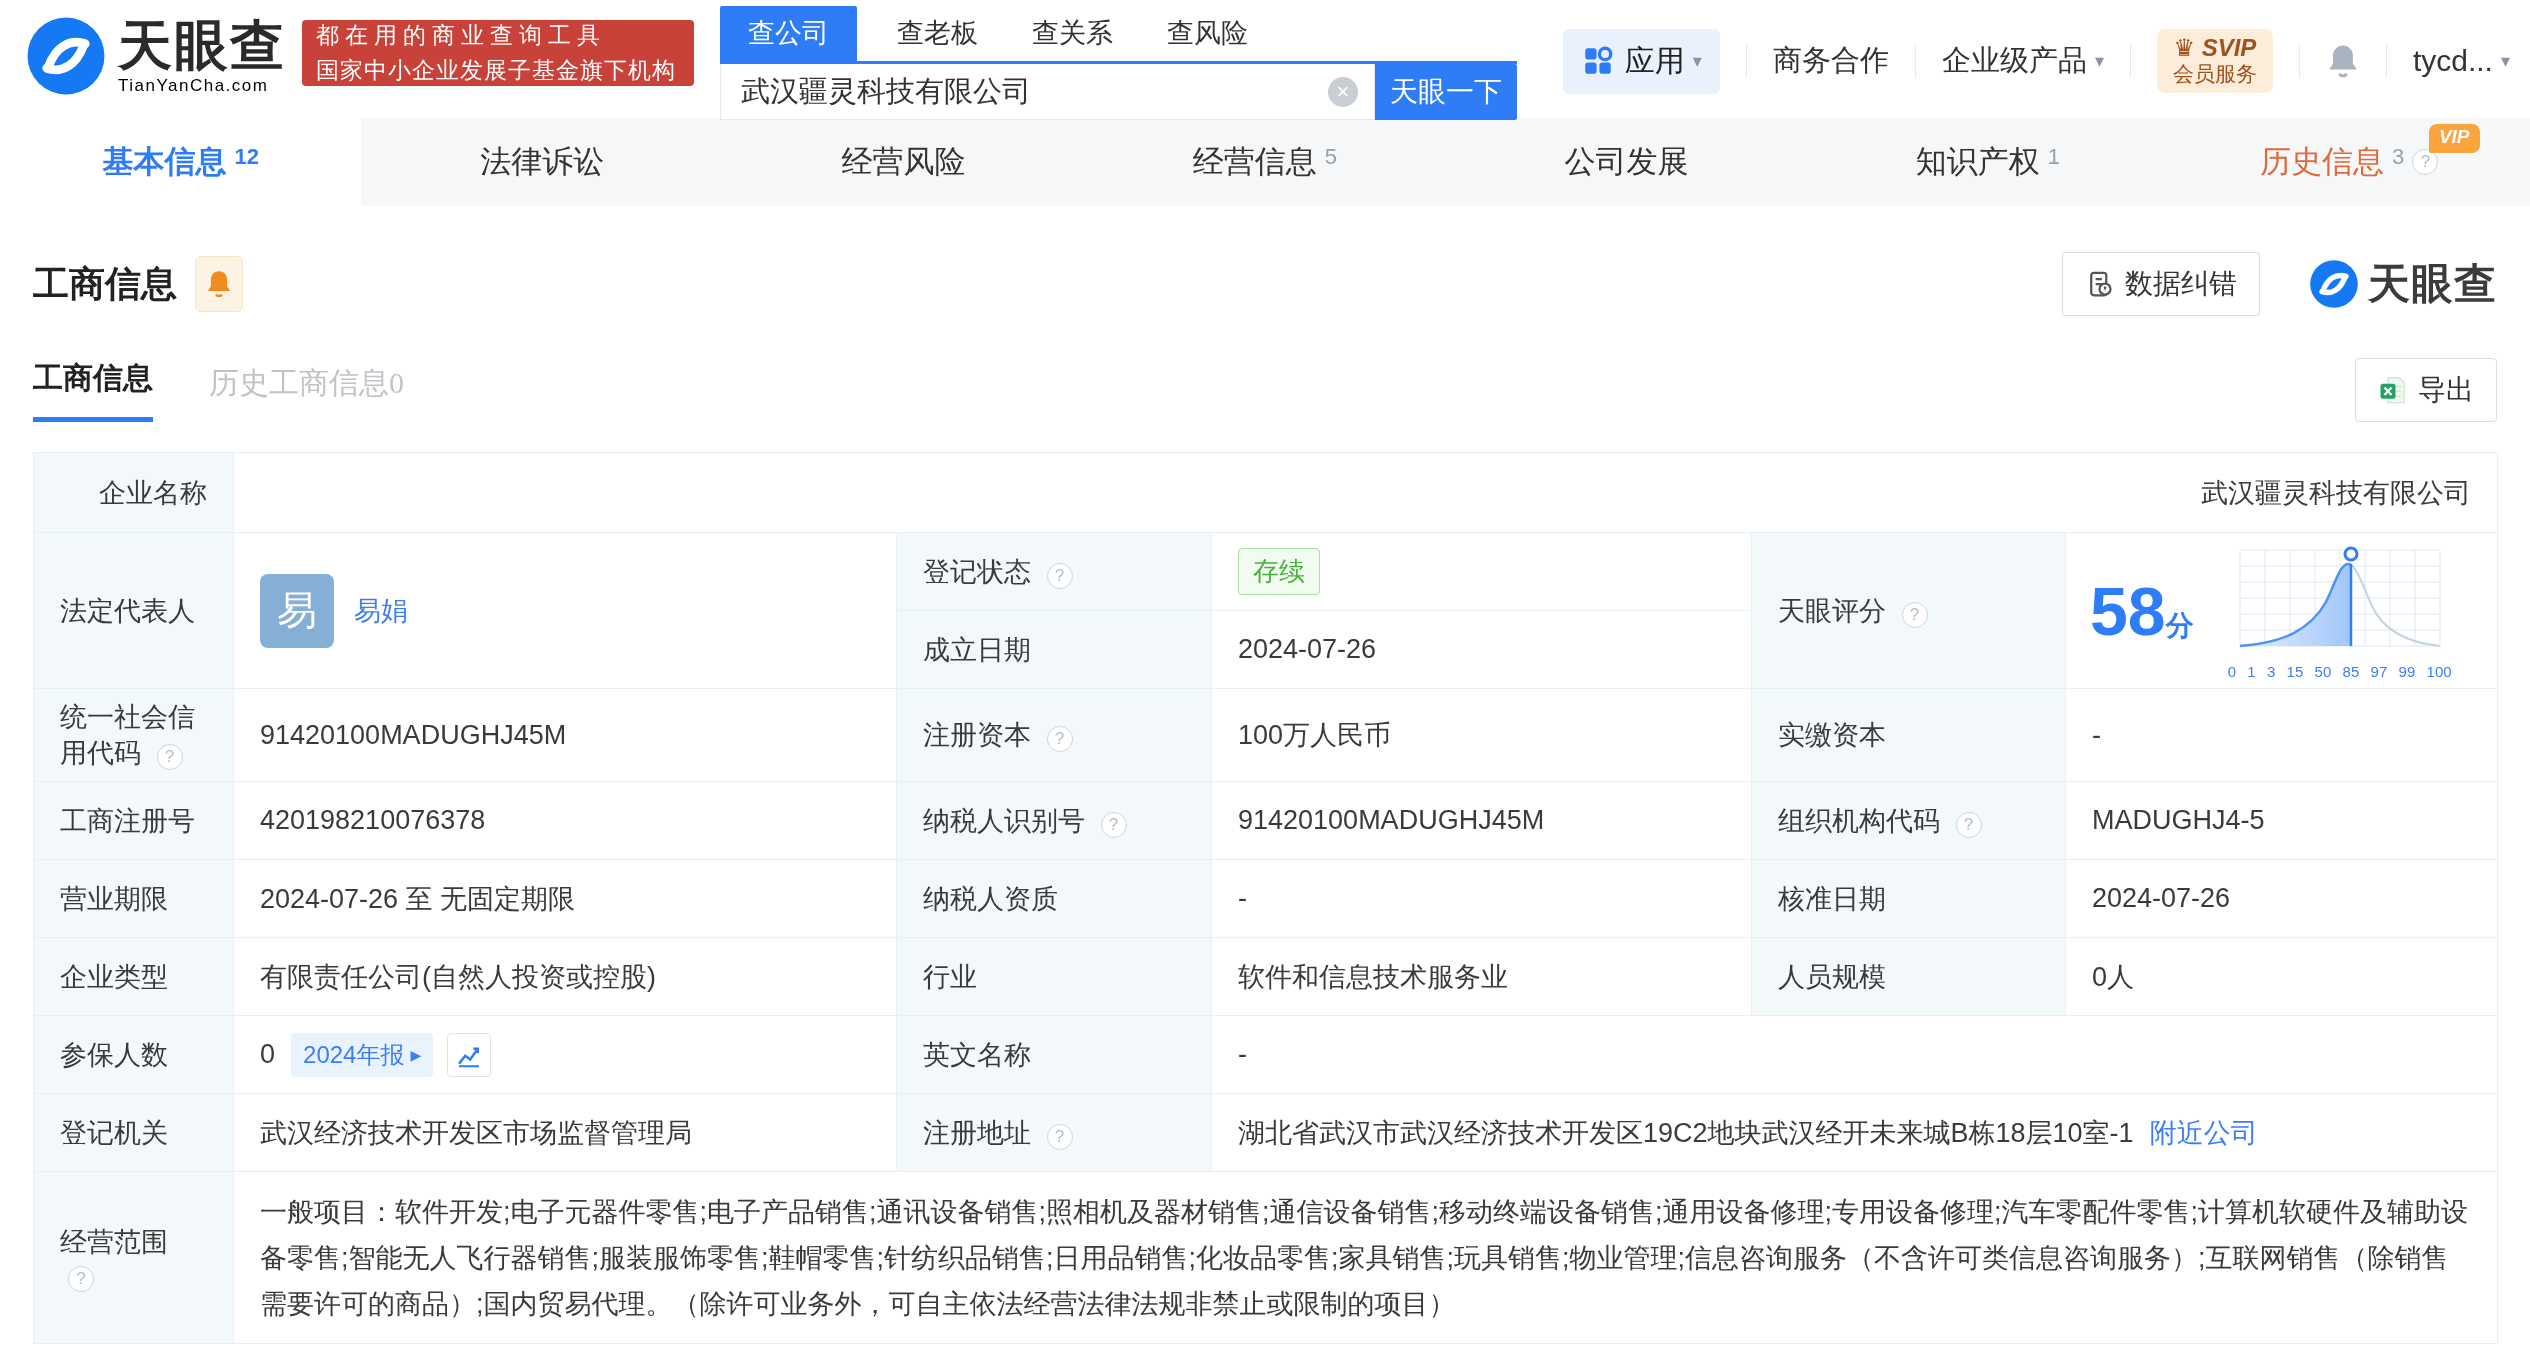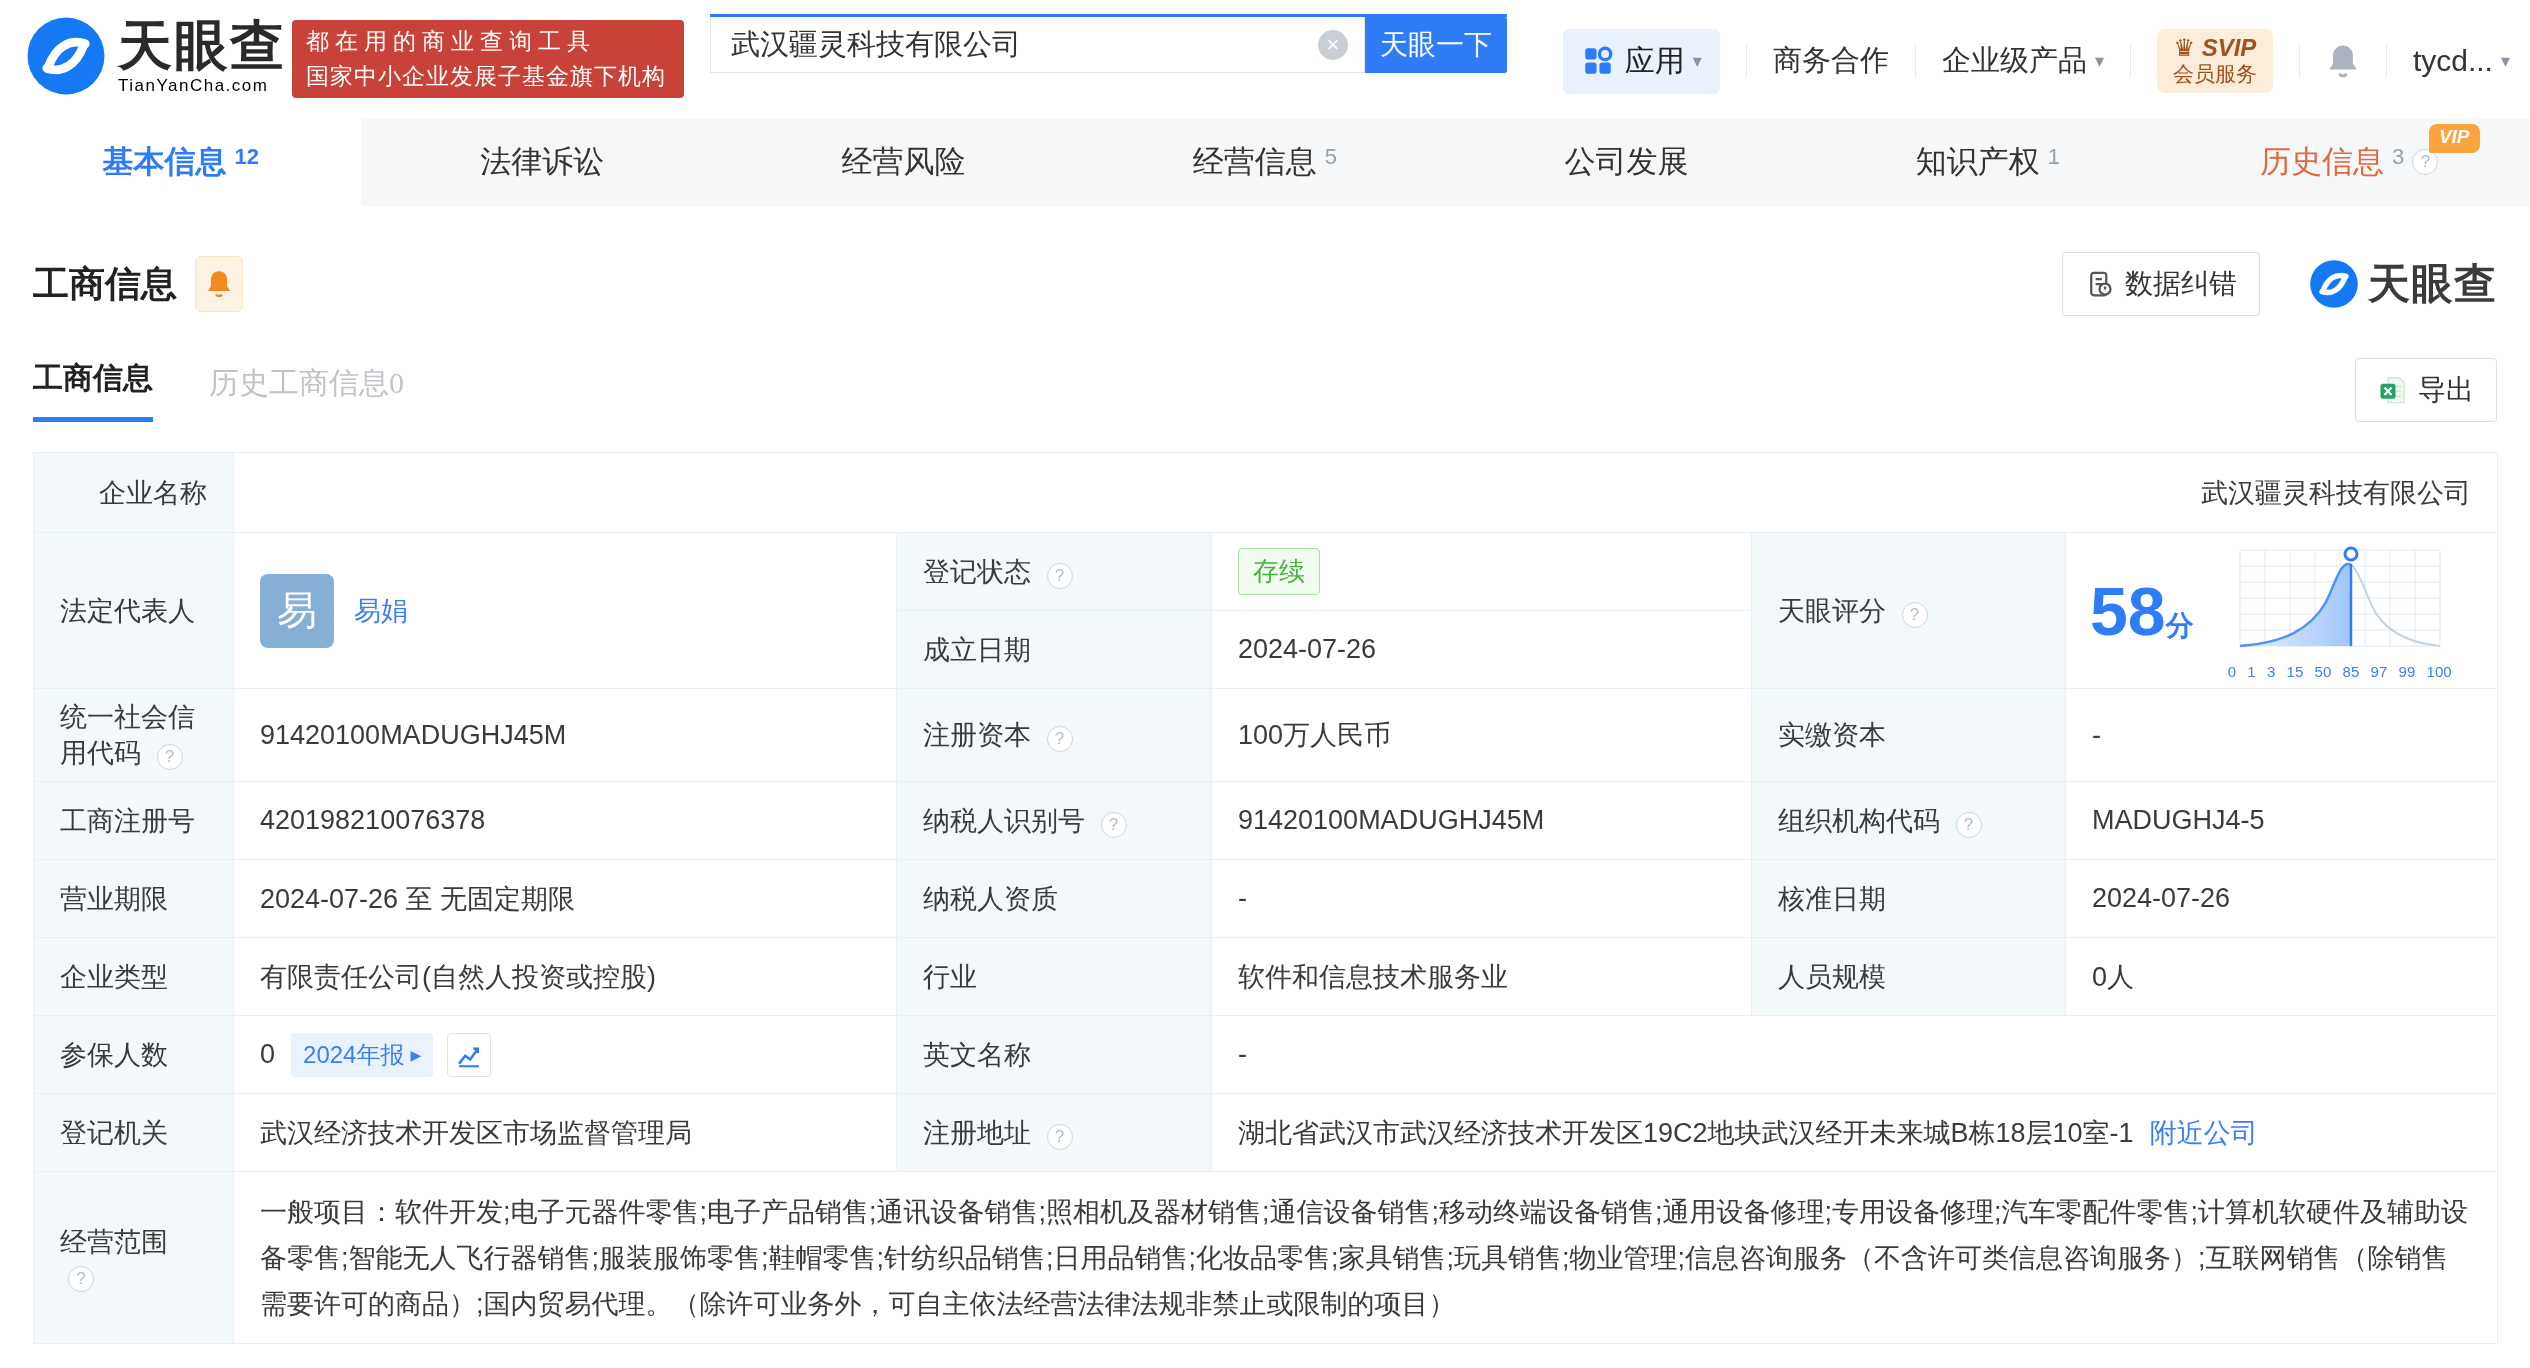--- a/index.html
+++ b/index.html
@@ -6,21 +6,21 @@
   html,body { width: 2530px; height: 1368px; background:#fff; overflow:hidden;
     font-family:"Liberation Sans","DejaVu Sans",sans-serif; color:#3c3c3c; }
 
   
   .header { height:118px; display:flex; align-items:flex-start; padding:14px 20px 0 24px; background:#fff; }
   .logo { display:flex; align-items:center; cursor:pointer; }
   .logo-swirl { width:84px; height:84px; }
   .logo-txt { margin-left:10px; }
   .logo-brand { font-size:54px; font-weight:bold; color:#2a2a2a; letter-spacing:2px; line-height:58px;}
   .logo-domain { font-size:17px; color:#000000; letter-spacing:1.5px; margin-top:2px;}
-  .promo { margin-left:6px; margin-top:6px; width:392px; height:78px; background:#c8423a; border-radius:4px;
+  .promo { margin-left:16px; margin-top:6px; width:392px; height:66px; background:#c8423a; border-radius:4px;
            color:#fff; display:flex; flex-direction:column; justify-content:center; padding:0 14px; }
   .promo-l1 { font-size:23px; letter-spacing:6px; white-space:nowrap;}
   .promo-l2 { font-size:23px; letter-spacing:1px; margin-top:4px; white-space:nowrap;}
 
   .searchblock { margin-left:26px; width:797px; }
   .search-tabs { display:flex; align-items:flex-end; height:47px; }
   .stab { font-size:27px; color:#333; padding:0 14px 10px; margin-left:26px; cursor:pointer; }
   .stab.active { background:#2f7df6; color:#fff; margin-left:0; padding:9px 28px 10px; border-radius:2px 2px 0 0;}
   .search-underline { height:3px; background:#2f7df6; width:100%; }
   .search-row { display:flex; }
@@ -132,20 +132,26 @@
       <div class="logo-domain">TianYanCha.com</div>
     </div>
   </div>
 
   <div class="promo">
     <div class="promo-l1">都在用的商业查询工具</div>
     <div class="promo-l2">国家中小企业发展子基金旗下机构</div>
   </div>
 
   <div class="searchblock">
+    <div class="search-tabs">
+      <div class="stab active">查公司</div>
+      <div class="stab">查老板</div>
+      <div class="stab">查关系</div>
+      <div class="stab">查风险</div>
+    </div>
     <div class="search-underline"></div>
     <div class="search-row">
       <div class="input-wrap">
         <input type="text" value="武汉疆灵科技有限公司" style="">
         <span class="clear-ic">×</span>
       </div>
       <button class="tyc-btn">天眼一下</button>
     </div>
   </div>
 

